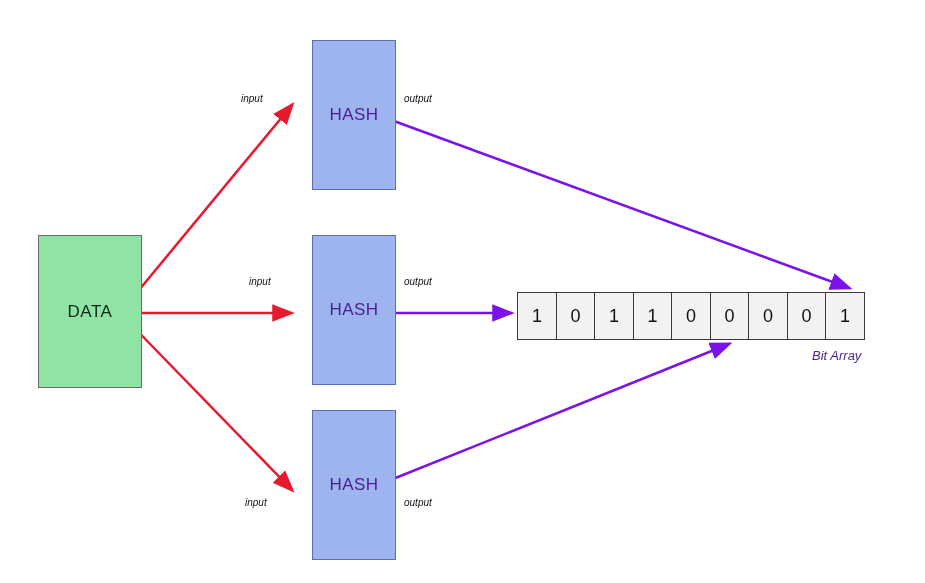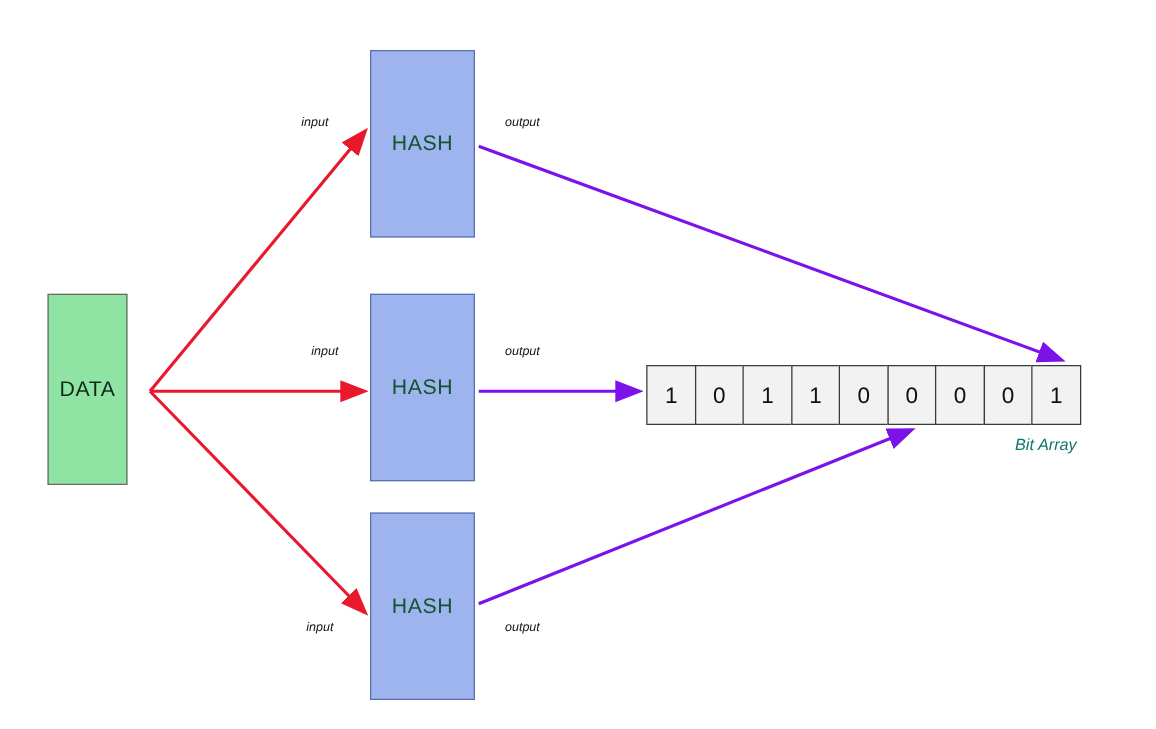--- a/index.html
+++ b/index.html
@@ -27,33 +27,33 @@
     display: flex;
     align-items: center;
     justify-content: center;
     font-size: 17px;
     letter-spacing: 0.5px;
     box-sizing: border-box;
   }
   .data-box {
     left: 38px;
     top: 235px;
-    width: 64px;
+    width: 104px;
     height: 153px;
     background: var(--data-fill, #8fe3a3);
     border: 1.5px solid #6a6a6a;
     color: #102a1a;
   }
   .hash-box {
-    left: 296px;
+    left: 312px;
     width: 84px;
     height: 150px;
     background: var(--hash-fill, #9db4ee);
     border: 1.5px solid #5b6fae;
-    color: #14532d;
+    color: #4c1d95;
     text-align: center;
   }
   .hash-top { top: 40px; }
   .hash-mid { top: 235px; }
   .hash-bot { top: 410px; }
 
   .flow-label {
     position: absolute;
     font-style: italic;
     font-size: 10px;
@@ -86,21 +86,21 @@
     font-size: 18px;
     color: #111111;
   }
   .bit-cell:first-child { margin-left: 0; }
   .bit-array-label {
     position: absolute;
     left: 812px;
     top: 348px;
     font-style: italic;
     font-size: 13px;
-    color: #0f766e;
+    color: #4c1d95;
   }
   .red-line    { stroke: var(--red-arrow, #e8192c); stroke-width: 2.5; }
   .purple-line { stroke: var(--purple-arrow, #7b12e8); stroke-width: 2.5; }
   .red-head    { fill: var(--red-arrow, #e8192c); }
   .purple-head { fill: var(--purple-arrow, #7b12e8); }
 </style>
 </head>
 <body>
 
 <div class="canvas">

